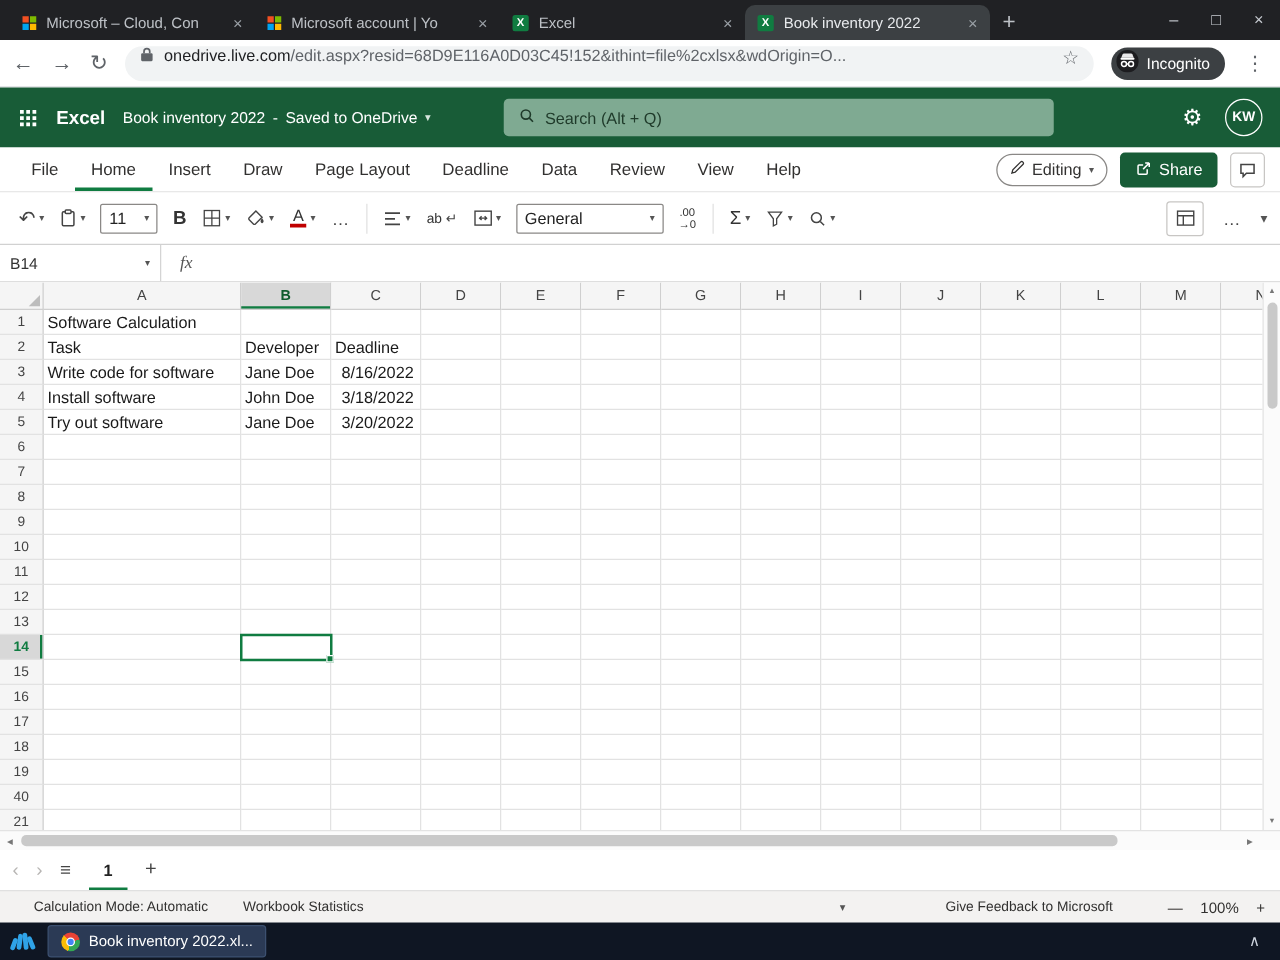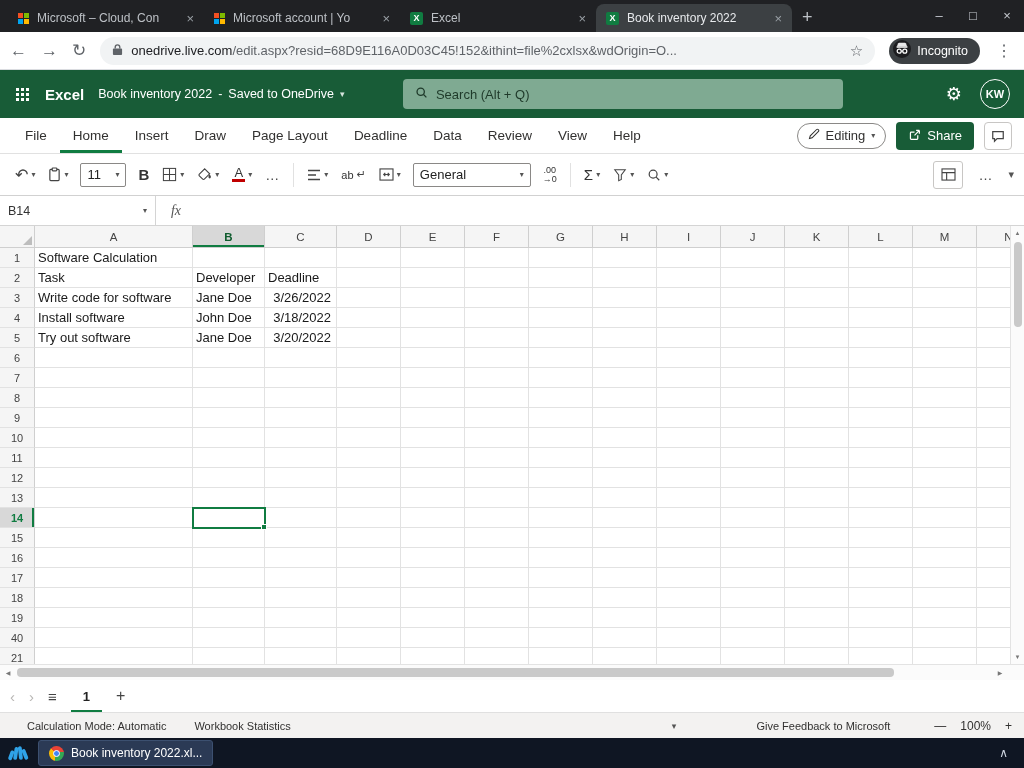--- a/index.html
+++ b/index.html
@@ -23,21 +23,21 @@
   .fav.xl { width:13px; height:13px; background:#107C41; color:#fff; font-size:9px; font-weight:bold;
             display:flex; align-items:center; justify-content:center; border-radius:2px; }
   .newtab { color:#bdc1c6; font-size:18px; padding:0 12px 4px 10px; }
   .win-controls { margin-left:auto; align-self:center; display:flex; }
   .win-controls span { width:34px; text-align:center; color:#c7cbd1; font-size:13px; line-height:32px; }
 
   
   .btoolbar { height:38px; background:#ffffff; border-bottom:1px solid #dadce0; display:flex; align-items:center;
               padding:0 10px; gap:14px; flex:none; }
   .nav-ic { font-size:17px; color:#5f6368; }
-  .omnibox { flex:1; height:28px; background:#f1f3f4; border-radius:14px; display:flex; align-items:center;
+  .omnibox { flex:1; height:28px; background:#f1f3f4; border-radius:14px; display:flex; 
              padding:0 12px; gap:8px; min-width:0; }
   .url { flex:1; font-size:13px; color:#5f6368; white-space:nowrap; overflow:hidden; text-overflow:ellipsis; }
   .url b { color:#202124; font-weight:normal; }
   .star { font-size:15px; color:#5f6368; }
   .incog { height:26px; background:#3c4043; color:#fff; border-radius:14px; display:flex; align-items:center;
            gap:6px; padding:0 12px 0 4px; font-size:12.5px; flex:none; }
   .kebab { font-size:16px; color:#5f6368; padding:0 2px; }
 
   
   .xheader { height:48px; background:#185C37; display:flex; align-items:center; padding:0 14px; gap:14px;
@@ -86,21 +86,21 @@
   .decimals { display:flex; flex-direction:column; align-items:center; font-size:9px; line-height:9px; color:#333; }
   .sum { font-size:15px; color:#333; }
   .ellip { font-size:14px; color:#444; letter-spacing:1px; }
   .wrap-ab { font-size:11px; color:#333; }
   .ribbon-end { margin-left:auto; display:flex; align-items:center; gap:10px; }
   .table-btn { width:30px; height:28px; border:1px solid #c8c6c4; border-radius:3px; display:flex;
                align-items:center; justify-content:center; }
 
   
   .frow { height:30px; background:#fff; border-bottom:1px solid #d4d4d4; display:flex; align-items:stretch; flex:none; }
-  .namebox { width:156px; border-right:1px solid #d4d4d4; display:flex; align-items:center;
+  .namebox { width:129px; border-right:1px solid #d4d4d4; display:flex; align-items:center;
              justify-content:space-between; padding:0 8px; font-size:12.5px; color:#333; }
   .fxlab { width:40px; display:flex; align-items:center; justify-content:center; font-style:italic;
            font-family:"Liberation Serif", serif; color:#555; font-size:14px; }
   .fml { flex:1; display:flex; align-items:center; padding:0 6px; font-size:13px; color:#222; }
 
   
   .grid-area { flex:1; position:relative; overflow:hidden; background:#fff; }
   .col-headers { display:flex; height:22px; }
   .corner { width:35px; flex:none; background:#f5f5f5; border-right:1px solid #cfcfcf; border-bottom:1px solid #cfcfcf;
             position:relative; }
@@ -464,21 +464,21 @@
           <div class="cell" style="width: 64px;"></div>
           <div class="cell" style="width: 64px;"></div>
           <div class="cell" style="width: 64px;"></div>
           <div class="cell" style="width: 64px;"></div>
           <div class="cell" style="width: 64px;"></div>
         </div>
         <div class="grow">
           <div class="row-h">3</div>
           <div class="cell" style="width: 158px;">Write code for software</div>
           <div class="cell" style="width: 72px;">Jane Doe</div>
-          <div class="cell right" style="width: 72px;">3/26/2022</div>
+          <div class="cell right" style="width: 72px;">8/16/2022</div>
           <div class="cell" style="width: 64px;"></div>
           <div class="cell" style="width: 64px;"></div>
           <div class="cell" style="width: 64px;"></div>
           <div class="cell" style="width: 64px;"></div>
           <div class="cell" style="width: 64px;"></div>
           <div class="cell" style="width: 64px;"></div>
           <div class="cell" style="width: 64px;"></div>
           <div class="cell" style="width: 64px;"></div>
           <div class="cell" style="width: 64px;"></div>
           <div class="cell" style="width: 64px;"></div>

